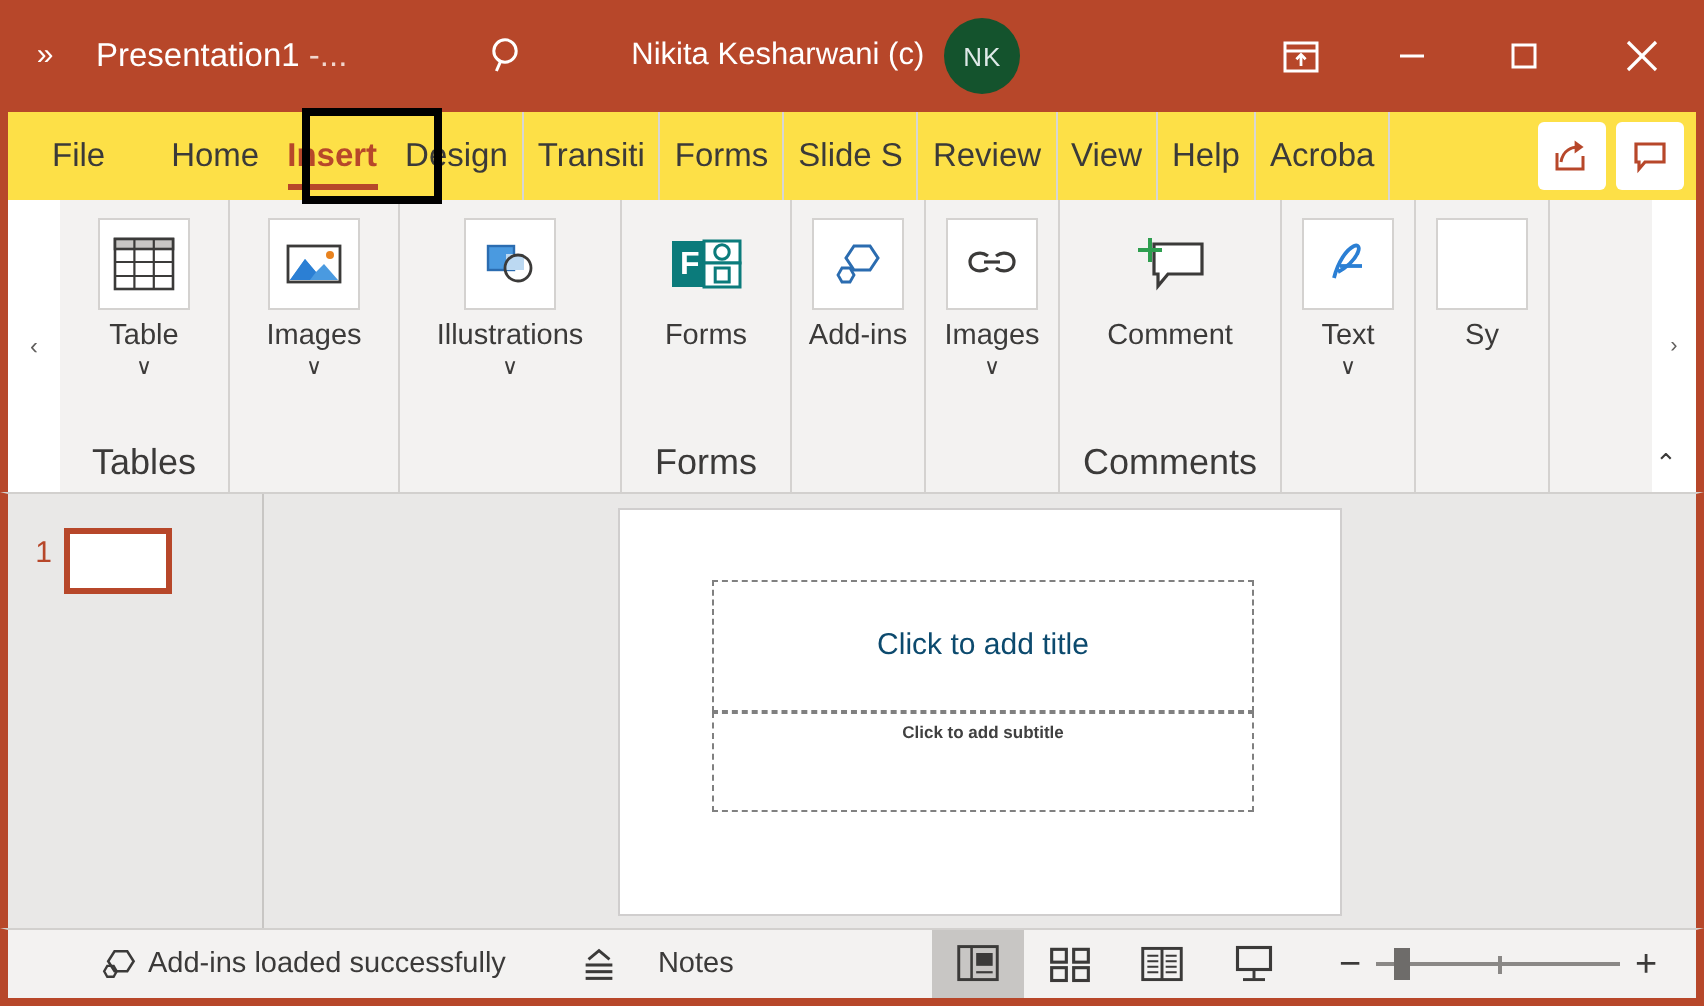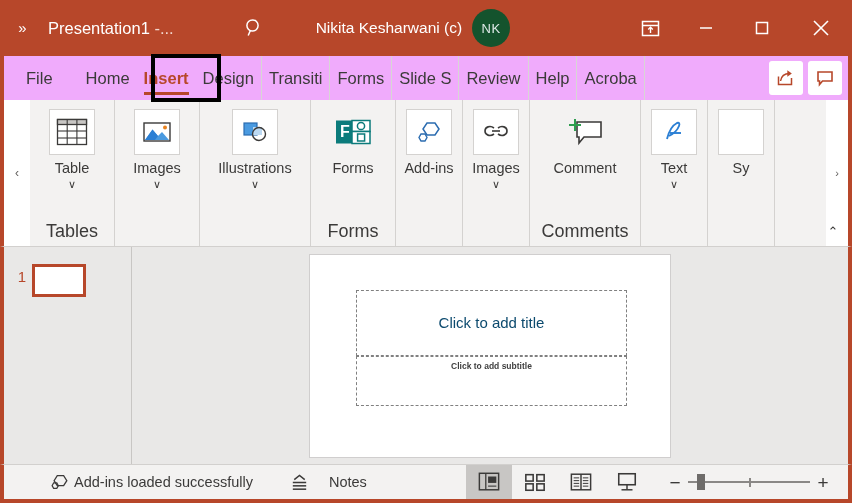--- a/index.html
+++ b/index.html
@@ -66,21 +66,21 @@
   }
   .winbtn {
     width: 56px; height: 56px;
     display: flex; align-items: center; justify-content: center;
   }
   .winbtn.close { width: 62px; }
 
   
   .tabstrip {
     height: 44px;
-    background: #f0abfc;
+    background: #fde047;
     display: flex;
     align-items: stretch;
     flex: 0 0 44px;
     border-left: 4px solid #b7472a;
     border-right: 4px solid #b7472a;
     position: relative;
   }
   .tab {
     display: flex; align-items: center;
     padding: 0 7px;
@@ -410,20 +410,23 @@
       <span>Transiti</span>
     </div>
     <div class="tab">
       <span>Forms</span>
     </div>
     <div class="tab">
       <span>Slide S</span>
     </div>
     <div class="tab">
       <span>Review</span>
+    </div>
+    <div class="tab">
+      <span>View</span>
     </div>
     <div class="tab">
       <span>Help</span>
     </div>
     <div class="tab">
       <span>Acroba</span>
     </div>
 
     <div class="tabstrip-right">
       <div class="sqbtn">

